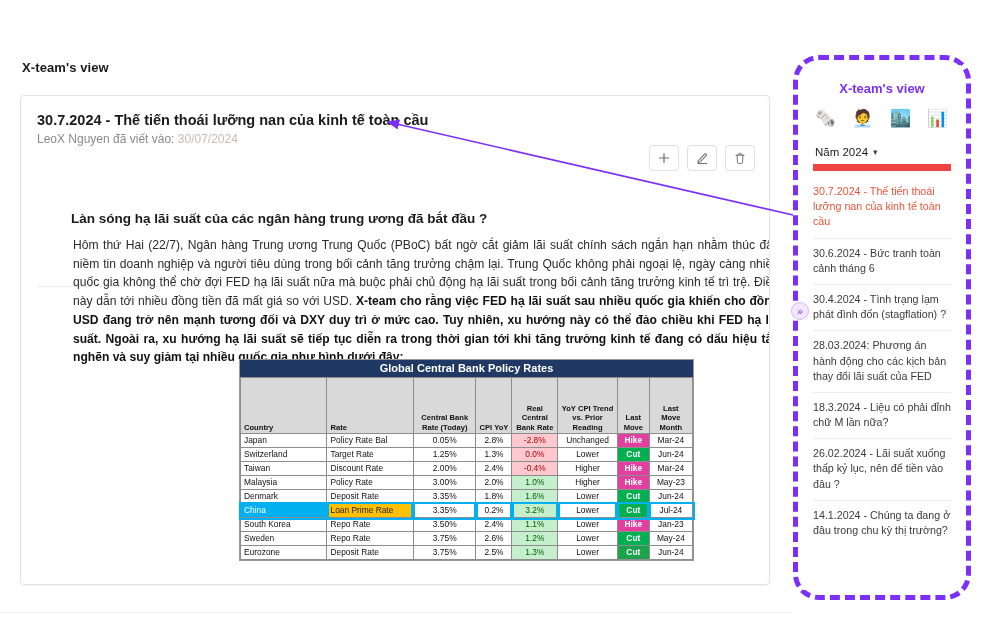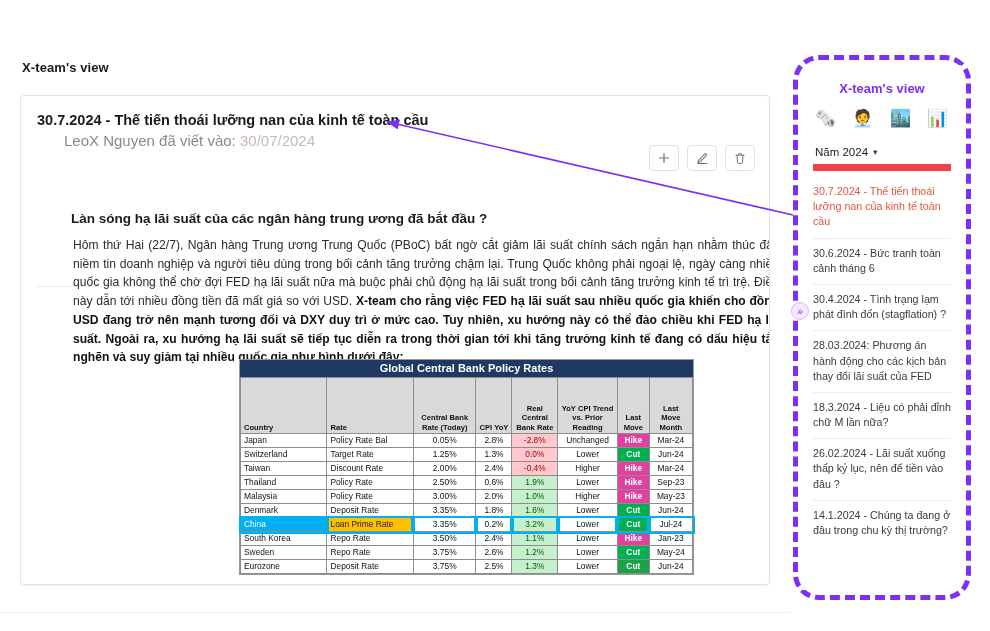--- a/index.html
+++ b/index.html
@@ -44,23 +44,22 @@
   .article-title {
     position: absolute;
     left: 16px; top: 16px;
     font-size: 14.5px;
     font-weight: bold;
     color: #1b1b1b;
   }
   .article-byline {
     position: absolute;
     left: 16px; top: 36px;
-    font-size: 15px;
+    font-size: 12px;
     color: #8a8a8a;
-    margin-left: 27px;
   }
   .article-byline .date {
     color: #c9b8b8;
   }
   .card-divider {
     position: absolute;
     left: 16px; top: 190px;
     width: 718px;
     height: 1px;
     background: #ececec;
@@ -334,30 +333,20 @@
                 <td class="name">Taiwan</td>
                 <td class="rate">Discount Rate</td>
                 <td class="c">2.00%</td>
                 <td class="c">2.4%</td>
                 <td class="c cell-red">-0.4%</td>
                 <td class="c">Higher</td>
                 <td class="c cell-hike">Hike</td>
                 <td class="c">Mar-24</td>
               </tr>
               <tr>
-                <td class="name">Thailand</td>
-                <td class="rate">Policy Rate</td>
-                <td class="c">2.50%</td>
-                <td class="c">0.6%</td>
-                <td class="c cell-green">1.9%</td>
-                <td class="c">Lower</td>
-                <td class="c cell-hike">Hike</td>
-                <td class="c">Sep-23</td>
-              </tr>
-              <tr>
                 <td class="name">Malaysia</td>
                 <td class="rate">Policy Rate</td>
                 <td class="c">3.00%</td>
                 <td class="c">2.0%</td>
                 <td class="c cell-green">1.0%</td>
                 <td class="c">Higher</td>
                 <td class="c cell-hike">Hike</td>
                 <td class="c">May-23</td>
               </tr>
               <tr>

